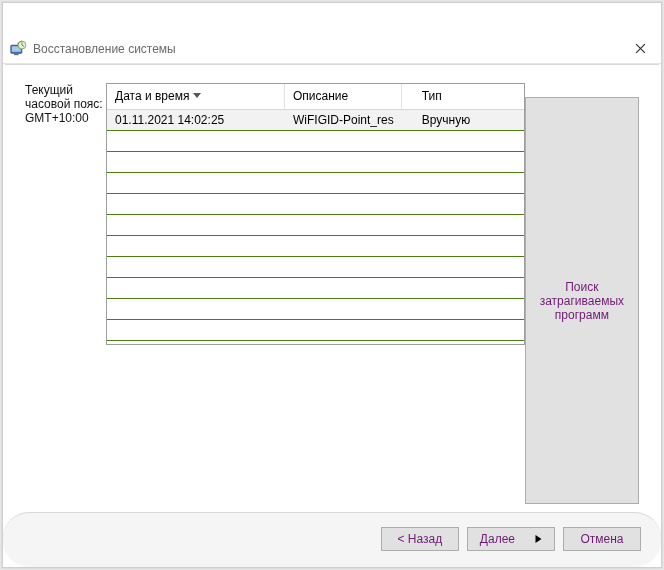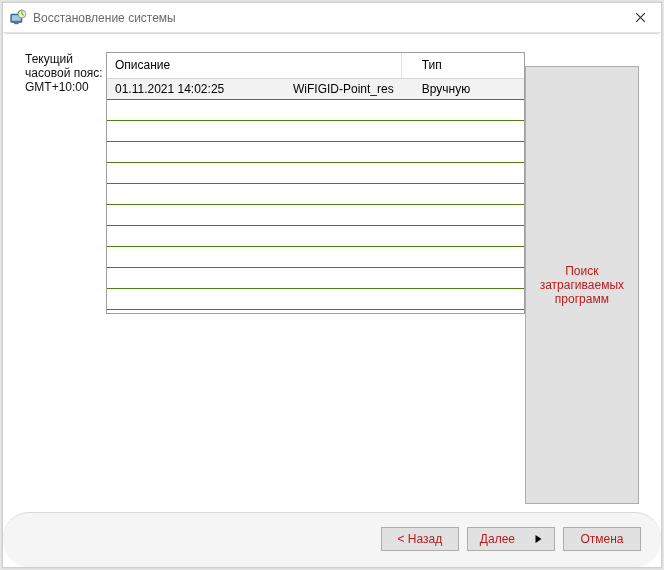--- a/index.html
+++ b/index.html
@@ -23,20 +23,21 @@
     box-shadow: 0 0 2px rgba(0,0,0,.15);
   }
   .titlebar {
     height: 30px;
     background: #fff;
     border-bottom: 1px solid #e5e5e5;
     display: flex;
     align-items: center;
     padding: 0 0 0 6px;
     color: #6a6a6a;
+    margin-top: 31px;
   }
   .titlebar .title-text { margin-left: 6px; font-size: 12px; }
   .titlebar .spacer { flex: 1; }
   .close-btn {
     width: 42px; height: 28px;
     display: flex; align-items: center; justify-content: center;
     color: #555; cursor: default;
   }
   .close-btn svg { stroke: #333; }
 
@@ -120,21 +121,21 @@
     padding-top: 14px;
   }
   .btn {
     font-family: inherit;
     font-size: 12px;
     background: #e1e1e1;
     border: 1px solid #adadad;
     padding: 4px 12px;
     min-height: 23px;
     cursor: default;
-    color: #b91c1c;
+    color: #701a75;
   }
   .btn.wide { padding: 4px 14px; }
 
   .footer {
     border-top: 1px solid #d8d8d8;
     padding: 14px 20px 16px 20px;
     display: flex;
     justify-content: flex-end;
     gap: 8px;
     background: #f5f5f5;
@@ -173,20 +174,28 @@
   </div>
 
 
   <div class="sep"></div>
 
   <div class="content">
     <div class="tz-line">Текущий часовой пояс: GMT+10:00</div>
 
     <div class="grid-wrap">
       <div class="grid-head">
+        <div class="col col-datetime">
+          <span>Дата и время</span>
+          <span class="sort-chevron">
+            <svg width="8" height="6" viewBox="0 0 8 6">
+                <polygon points="0,0 8,0 4,5" fill="#555"></polygon>
+              </svg>
+          </span>
+        </div>
         <div class="col col-desc">
           <span>Описание</span>
         </div>
         <div class="col col-type">
           <span>Тип</span>
         </div>
       </div>
       <div class="grid-body" id="grid-body">
 
       <div class="grid-row selected">

